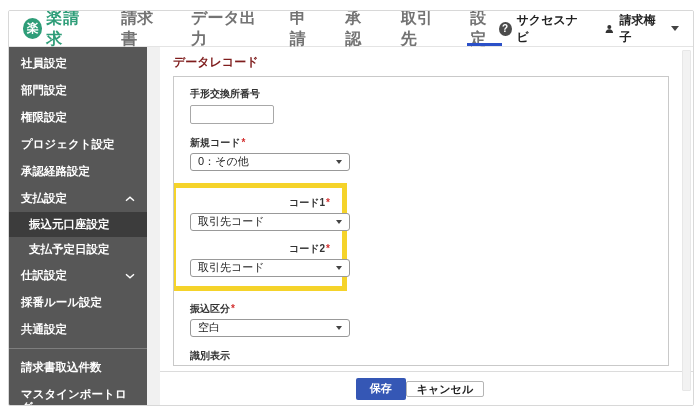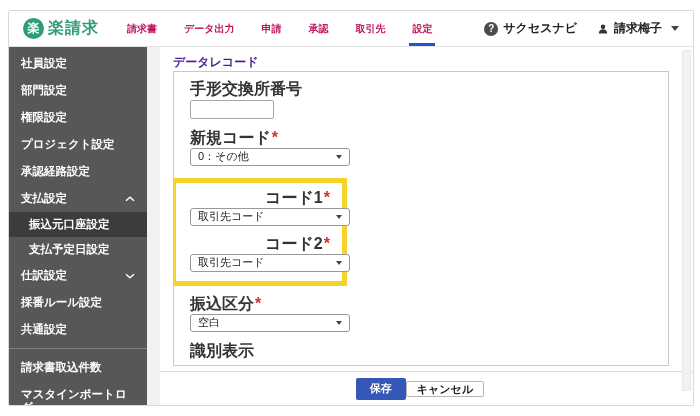--- a/index.html
+++ b/index.html
@@ -14,21 +14,21 @@
   *{box-sizing:border-box;margin:0;padding:0;font-family:"Liberation Sans","DejaVu Sans",sans-serif;}
   body{width:700px;height:416px;background:#fff;overflow:hidden;}
   .app-frame{position:absolute;left:8px;top:10px;width:686px;height:396px;border:1px solid #d8d8d8;border-radius:2px;background:#fff;display:flex;flex-direction:column;overflow:hidden;}
 
   
   .header{height:36px;flex:0 0 36px;display:flex;align-items:stretch;padding:0 14px;border-bottom:1px solid #e4e4e4;background:#fff;}
   .logo{display:flex;align-items:center;gap:4px;cursor:pointer;}
   .logo-circle{width:21px;height:21px;border-radius:50%;background:var(--brand-green);color:#fff;font-size:12px;font-weight:bold;display:flex;align-items:center;justify-content:center;}
   .logo-text{color:var(--brand-green);font-size:16px;font-weight:bold;letter-spacing:1px;}
   .nav{display:flex;margin-left:28px;gap:27px;}
-  .nav-item{display:flex;align-items:center;font-size:10px;font-weight:bold;color:#be185d;position:relative;cursor:pointer;}
+  .nav-item{display:flex;align-items:center;font-size:16px;font-weight:bold;color:#737373;position:relative;cursor:pointer;}
   .nav-item.active::after{content:"";position:absolute;left:-3px;right:-3px;bottom:0;height:3px;background:var(--accent-blue);}
   .header-right{margin-left:auto;display:flex;align-items:center;gap:20px;}
   .help,.user{display:flex;align-items:center;gap:5px;font-size:12px;font-weight:bold;color:#222;cursor:pointer;}
   .q-circle{width:14px;height:14px;border-radius:50%;background:#4b4b4b;color:#fff;font-size:10px;font-weight:bold;display:flex;align-items:center;justify-content:center;}
   .caret-down{width:0;height:0;border-left:4px solid transparent;border-right:4px solid transparent;border-top:5px solid #444;margin-left:4px;}
 
   
   .body-row{flex:1;display:flex;min-height:0;}
   .sidebar{width:138px;flex:0 0 138px;background:var(--sidebar-gray);color:#fff;padding-top:3px;overflow:hidden;}
   .side-item{display:flex;align-items:center;justify-content:space-between;padding:7px 12px;font-size:11.5px;font-weight:bold;cursor:pointer;line-height:13px;}
@@ -36,24 +36,24 @@
   .side-item.active{background:var(--sidebar-active);}
   .side-divider{border-top:1px solid #7e7e7e;margin:5px 0;}
   .chev{flex:0 0 auto;display:flex;}
 
   .right-area{flex:1;display:flex;flex-direction:column;position:relative;background:#fff;min-width:0;}
   .scrollbar-track{position:absolute;right:2px;top:3px;bottom:14px;width:9px;background:#f2f2f2;border:1px solid #e7e7e7;border-radius:1px;}
   .gutter{position:absolute;left:0;top:0;bottom:0;width:13px;background:#f1f1f1;}
 
   
   .content{flex:1;display:flex;flex-direction:column;padding:7px 24px 5px 26px;min-height:0;}
-  .section-title{font-size:12px;font-weight:bold;color:#4c1d95;}
+  .section-title{font-size:12px;font-weight:bold;color:#7f1d1d;margin-bottom:5px;}
   .panel{flex:1;border:1px solid #c9c9c9;background:#fff;padding:10px 0 0 16px;overflow:hidden;}
   .field{margin-bottom:12px;}
-  .field-label{font-size:16px;line-height:14px;font-weight:bold;color:#333;margin-bottom:3px;}
+  .field-label{font-size:10px;line-height:14px;font-weight:bold;color:#333;margin-bottom:3px;}
   .req{color:var(--required-red);margin-left:1px;}
   .text-input{width:84px;height:19px;border:1px solid #a8a8a8;border-radius:2px;padding:0 5px;font-size:11px;}
   .select{width:160px;height:18px;border:1px solid #999;border-radius:3px;background:#fff;display:flex;align-items:center;justify-content:space-between;padding:0 7px;font-size:11px;color:#222;cursor:pointer;}
   .select-caret{width:0;height:0;border-left:3.5px solid transparent;border-right:3.5px solid transparent;border-top:4.5px solid #444;}
   .highlight-box{border:5px solid var(--highlight-yellow);width:176px;padding:8px 12px 9px 14px;margin:0 4px 11px -19px;text-align:right;}
   .highlight-box .field{margin-bottom:11px;}
   .highlight-box .field:last-child{margin-bottom:0;}
 
   
   .footer{flex:0 0 34px;border-top:1px solid #dcdcdc;display:flex;align-items:center;justify-content:center;gap:0;background:#fff;}

